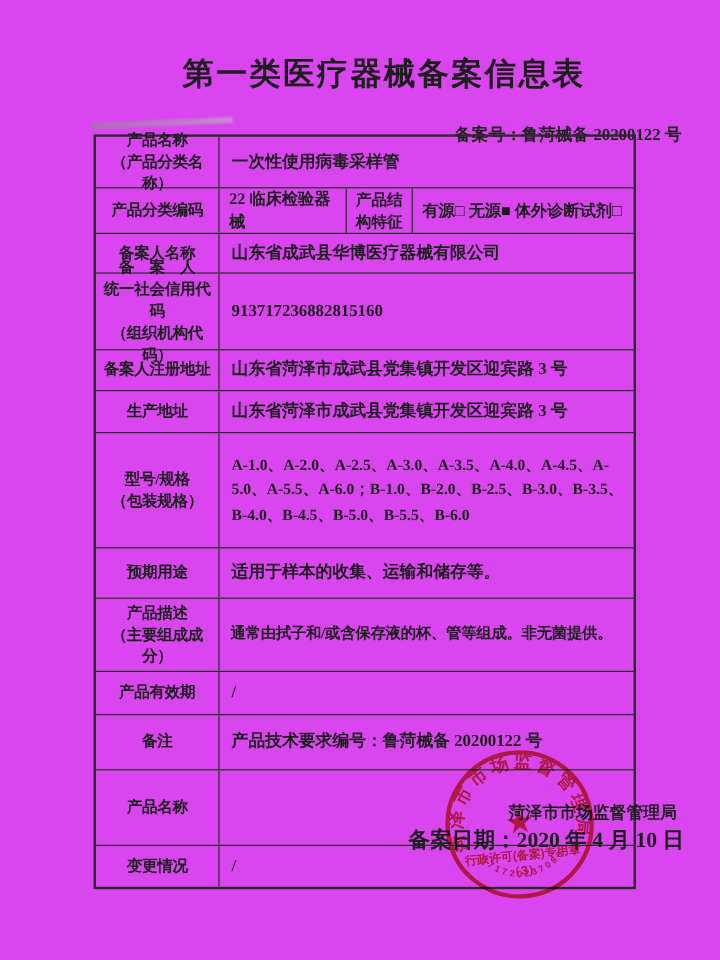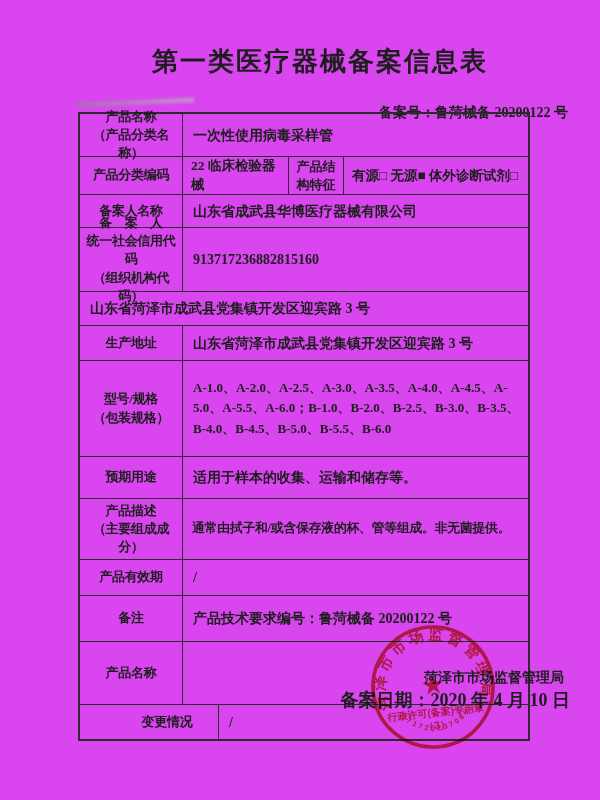--- a/index.html
+++ b/index.html
@@ -12,21 +12,21 @@
 
   .title{position:absolute;top:44px;left:0;width:100%;margin:0;text-align:center;
     font-size:26px;font-weight:bold;letter-spacing:2px;
     font-family:"Liberation Sans","DejaVu Sans",sans-serif;}
 
   .record-no{position:absolute;top:104px;right:72px;font-size:14px;font-weight:bold;}
 
   .form-table{position:absolute;left:78px;top:112px;width:452px;
     border:2px solid #2b2b2b;box-sizing:border-box;background:transparent;}
   .trow{display:flex;box-sizing:border-box;border-bottom:1.5px solid #2b2b2b;}
-  .trow:last-child{border-bottom:none;margin-left:36px;}
+  .trow:last-child{border-bottom:none;}
   .lcell{flex:0 0 103px;width:103px;display:flex;align-items:center;justify-content:center;
     text-align:center;border-right:1.5px solid #2b2b2b;box-sizing:border-box;
     font-weight:bold;font-size:13px;letter-spacing:-0.3px;line-height:1.4;
     white-space:pre-line;padding:2px;}
   .vcell{flex:1;display:flex;align-items:center;box-sizing:border-box;
     padding:2px 10px;font-size:14px;font-weight:bold;line-height:1.5;}
   .scell{display:flex;align-items:center;border-right:1.5px solid #2b2b2b;
     box-sizing:border-box;font-weight:bold;}
   .code-cell{flex:0 0 106px;width:106px;padding:2px 4px 2px 8px;font-size:13.5px;line-height:1.35;}
   .feature-label{flex:0 0 55px;width:55px;justify-content:center;text-align:center;
@@ -75,20 +75,21 @@
     </div>
 
     <div class="trow" style="height:64px">
       <div class="lcell">备　案　人
 统一社会信用代码
 （组织机构代码）</div>
       <div class="vcell">913717236882815160</div>
     </div>
 
     <div class="trow" style="height:34px">
+      <div class="lcell">备案人注册地址</div>
       <div class="vcell">山东省菏泽市成武县党集镇开发区迎宾路 3 号</div>
     </div>
 
     <div class="trow" style="height:35px">
       <div class="lcell">生产地址</div>
       <div class="vcell">山东省菏泽市成武县党集镇开发区迎宾路 3 号</div>
     </div>
 
     <div class="trow model-row" style="height:96px">
       <div class="lcell">型号/规格

